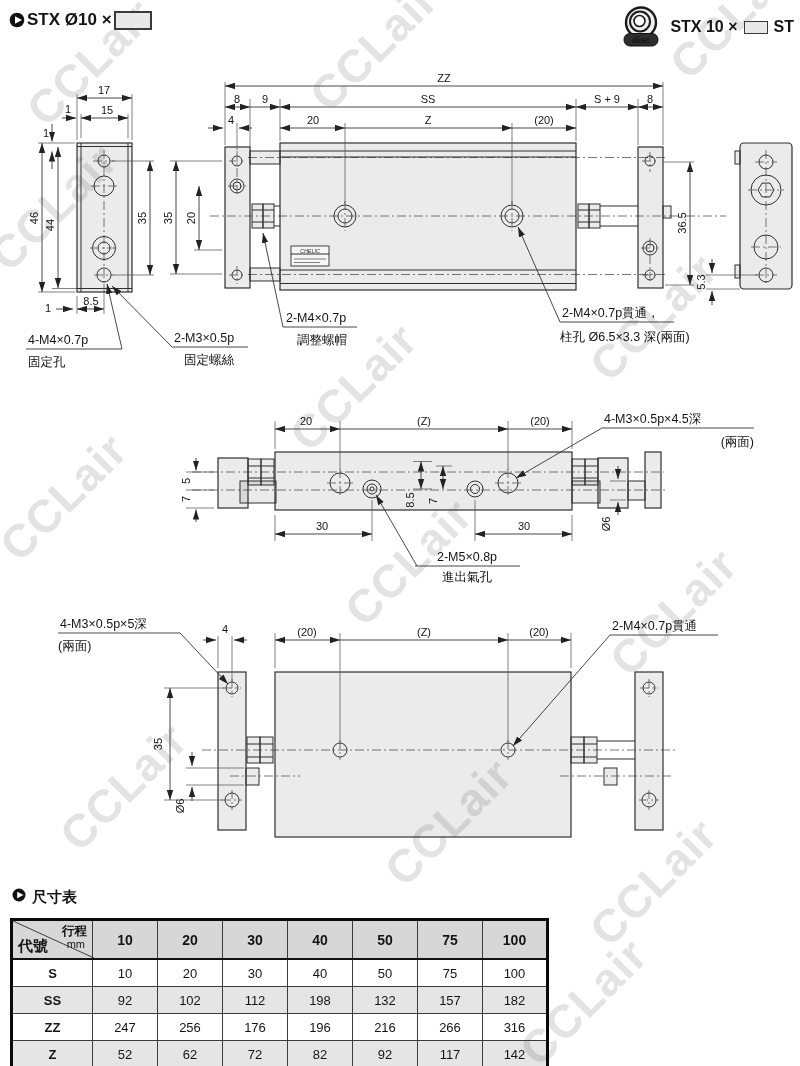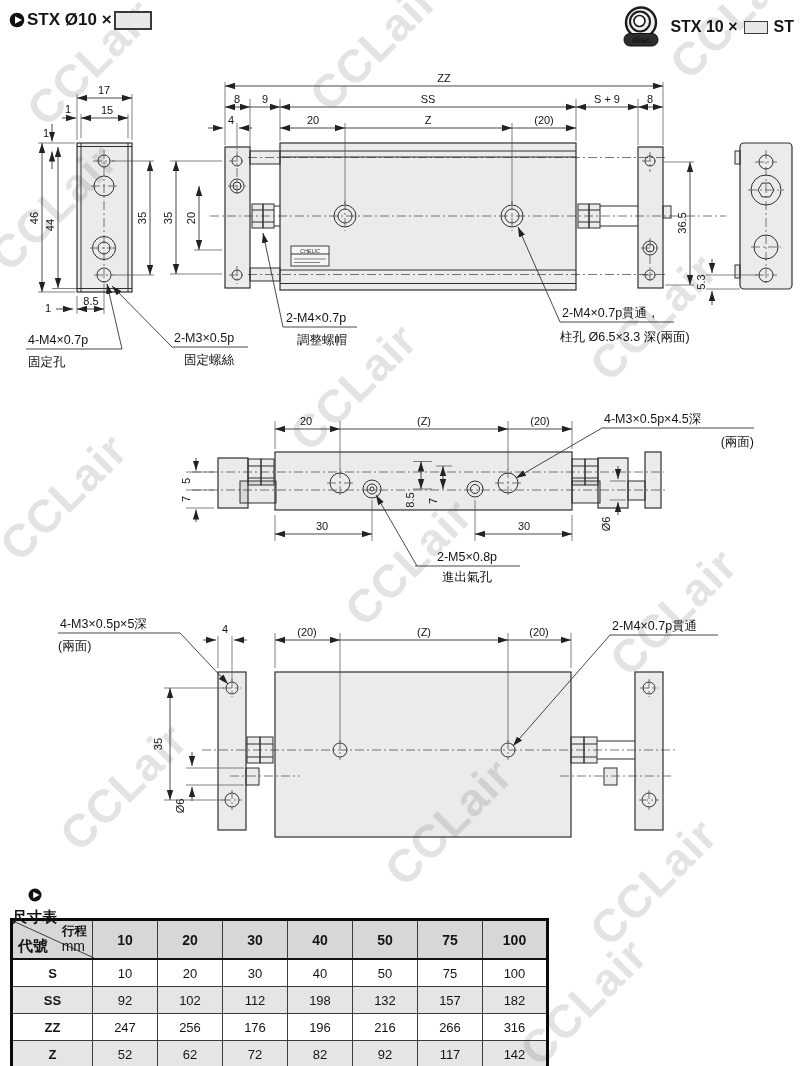--- a/index.html
+++ b/index.html
@@ -22,33 +22,33 @@
   .part2{fill:rgba(40,40,40,0.095);stroke:#2f2f2f;stroke-width:1;}
   .hole{fill:none;stroke:#2f2f2f;stroke-width:1;}
   .cl{stroke:#555;stroke-width:0.8;fill:none;stroke-dasharray:9 3 2 3;}
   .ext{stroke:#4a4a4a;stroke-width:0.7;fill:none;}
   .diml{stroke:#333;stroke-width:0.9;fill:none;}
   text{font-family:"Liberation Sans",sans-serif;fill:#141414;}
   .dim{font-size:11px;}
   .lbl{font-size:12.5px;}
   .brand{font-size:5.5px;font-style:italic;fill:#333;}
   
-  .tbl-title{position:absolute;left:12px;top:888px;display:flex;align-items:center;gap:6px;
-             font-size:15px;font-weight:bold;z-index:3;flex-direction:column;}
+  .tbl-title{position:absolute;left:12px;top:888px;display:flex;align-items:flex-start;gap:6px;
+             font-size:15px;font-weight:bold;z-index:3;}
   table.dims{position:absolute;left:10px;top:918px;border-collapse:collapse;z-index:2;
              border:3px solid #0a0a0a;table-layout:fixed;width:537px;}
   table.dims th,table.dims td{border:1px solid #3c3c3c;text-align:center;font-size:13px;
              padding:0;height:26px;}
   table.dims thead th,table.dims thead td{height:37px;background:rgba(0,0,0,0.155);
              font-weight:bold;font-size:14px;border-bottom:2px solid #111;}
   table.dims tbody th{font-weight:bold;}
   tr.shade td,tr.shade th{background:rgba(0,0,0,0.10);}
   td.corner{position:relative;padding:0;}
   td.corner .ct{position:absolute;top:2px;right:5px;font-size:12.5px;font-weight:bold;}
-  td.corner .cu{position:absolute;top:17px;right:7px;font-size:14px;font-weight:normal;}
+  td.corner .cu{position:absolute;top:17px;right:7px;font-size:11px;font-weight:normal;}
   td.corner .cb{position:absolute;bottom:2px;left:5px;font-size:15px;font-weight:bold;}
   td.corner svg{position:absolute;left:0;top:0;}
 </style>
 </head>
 <body>
 
 <div class="page">
 
   <span class="wm" style="left:12px;top:35px">CCLair</span>
   <span class="wm" style="left:295px;top:20px">CCLair</span>

